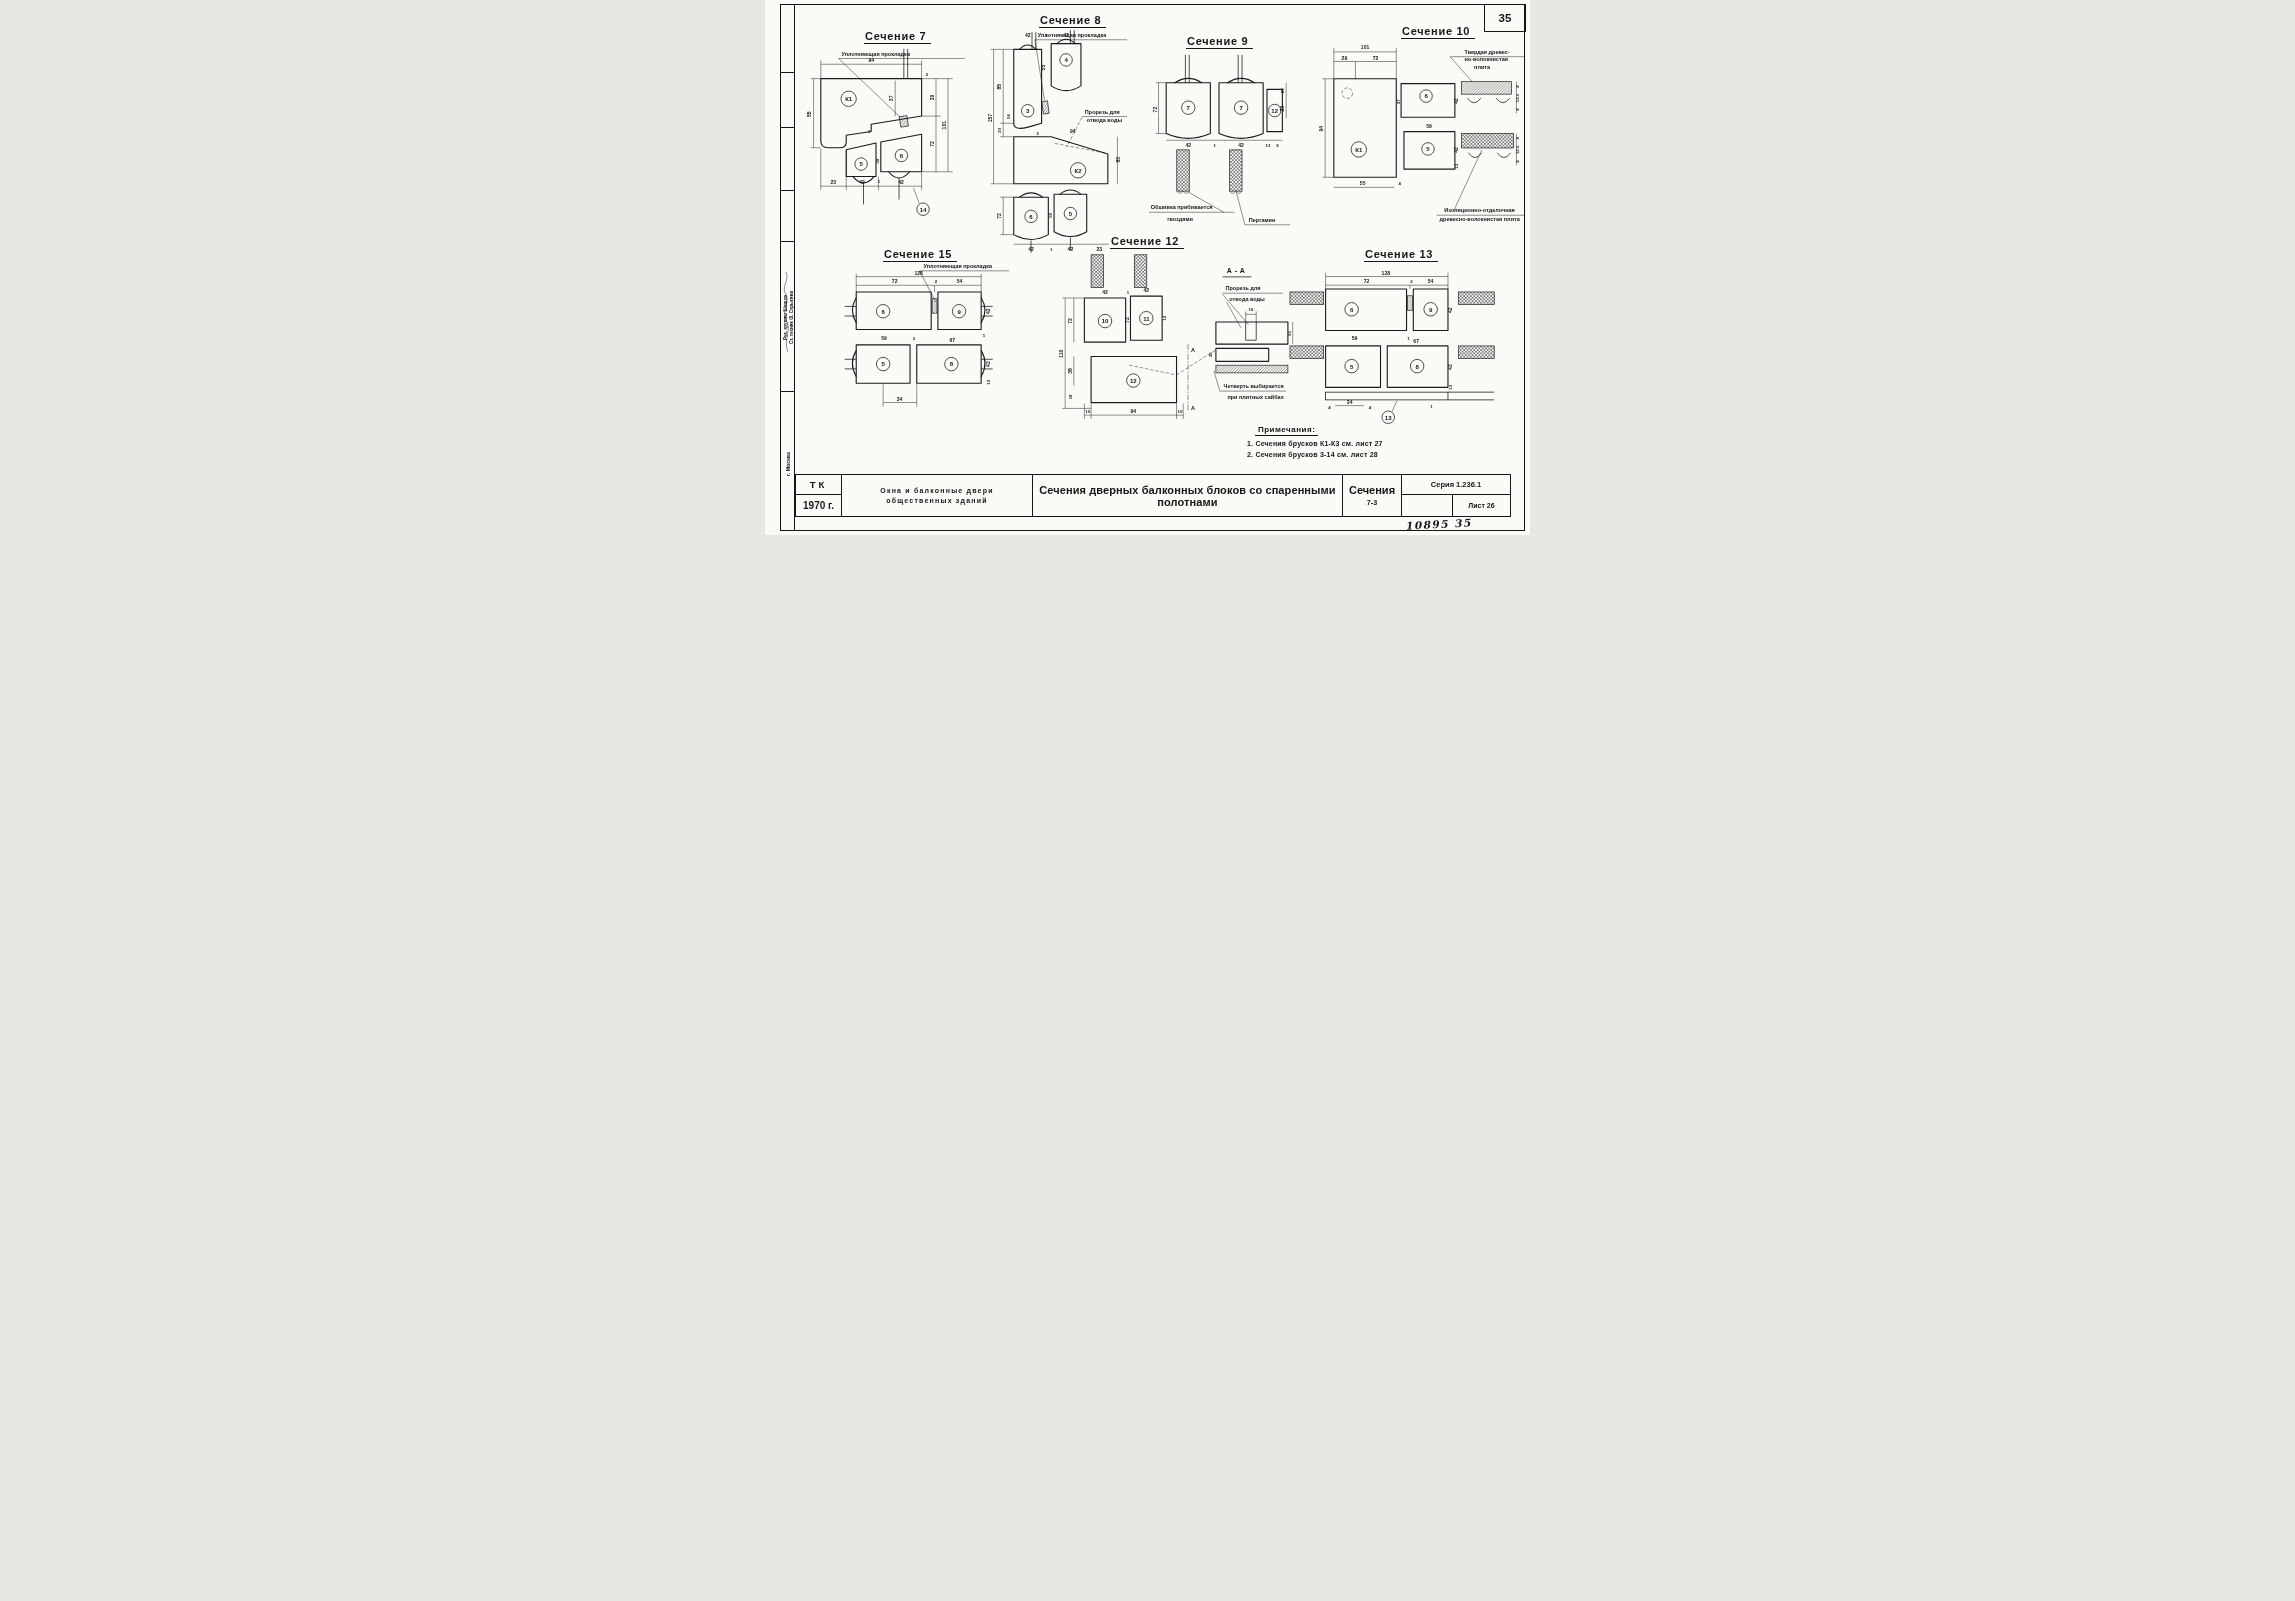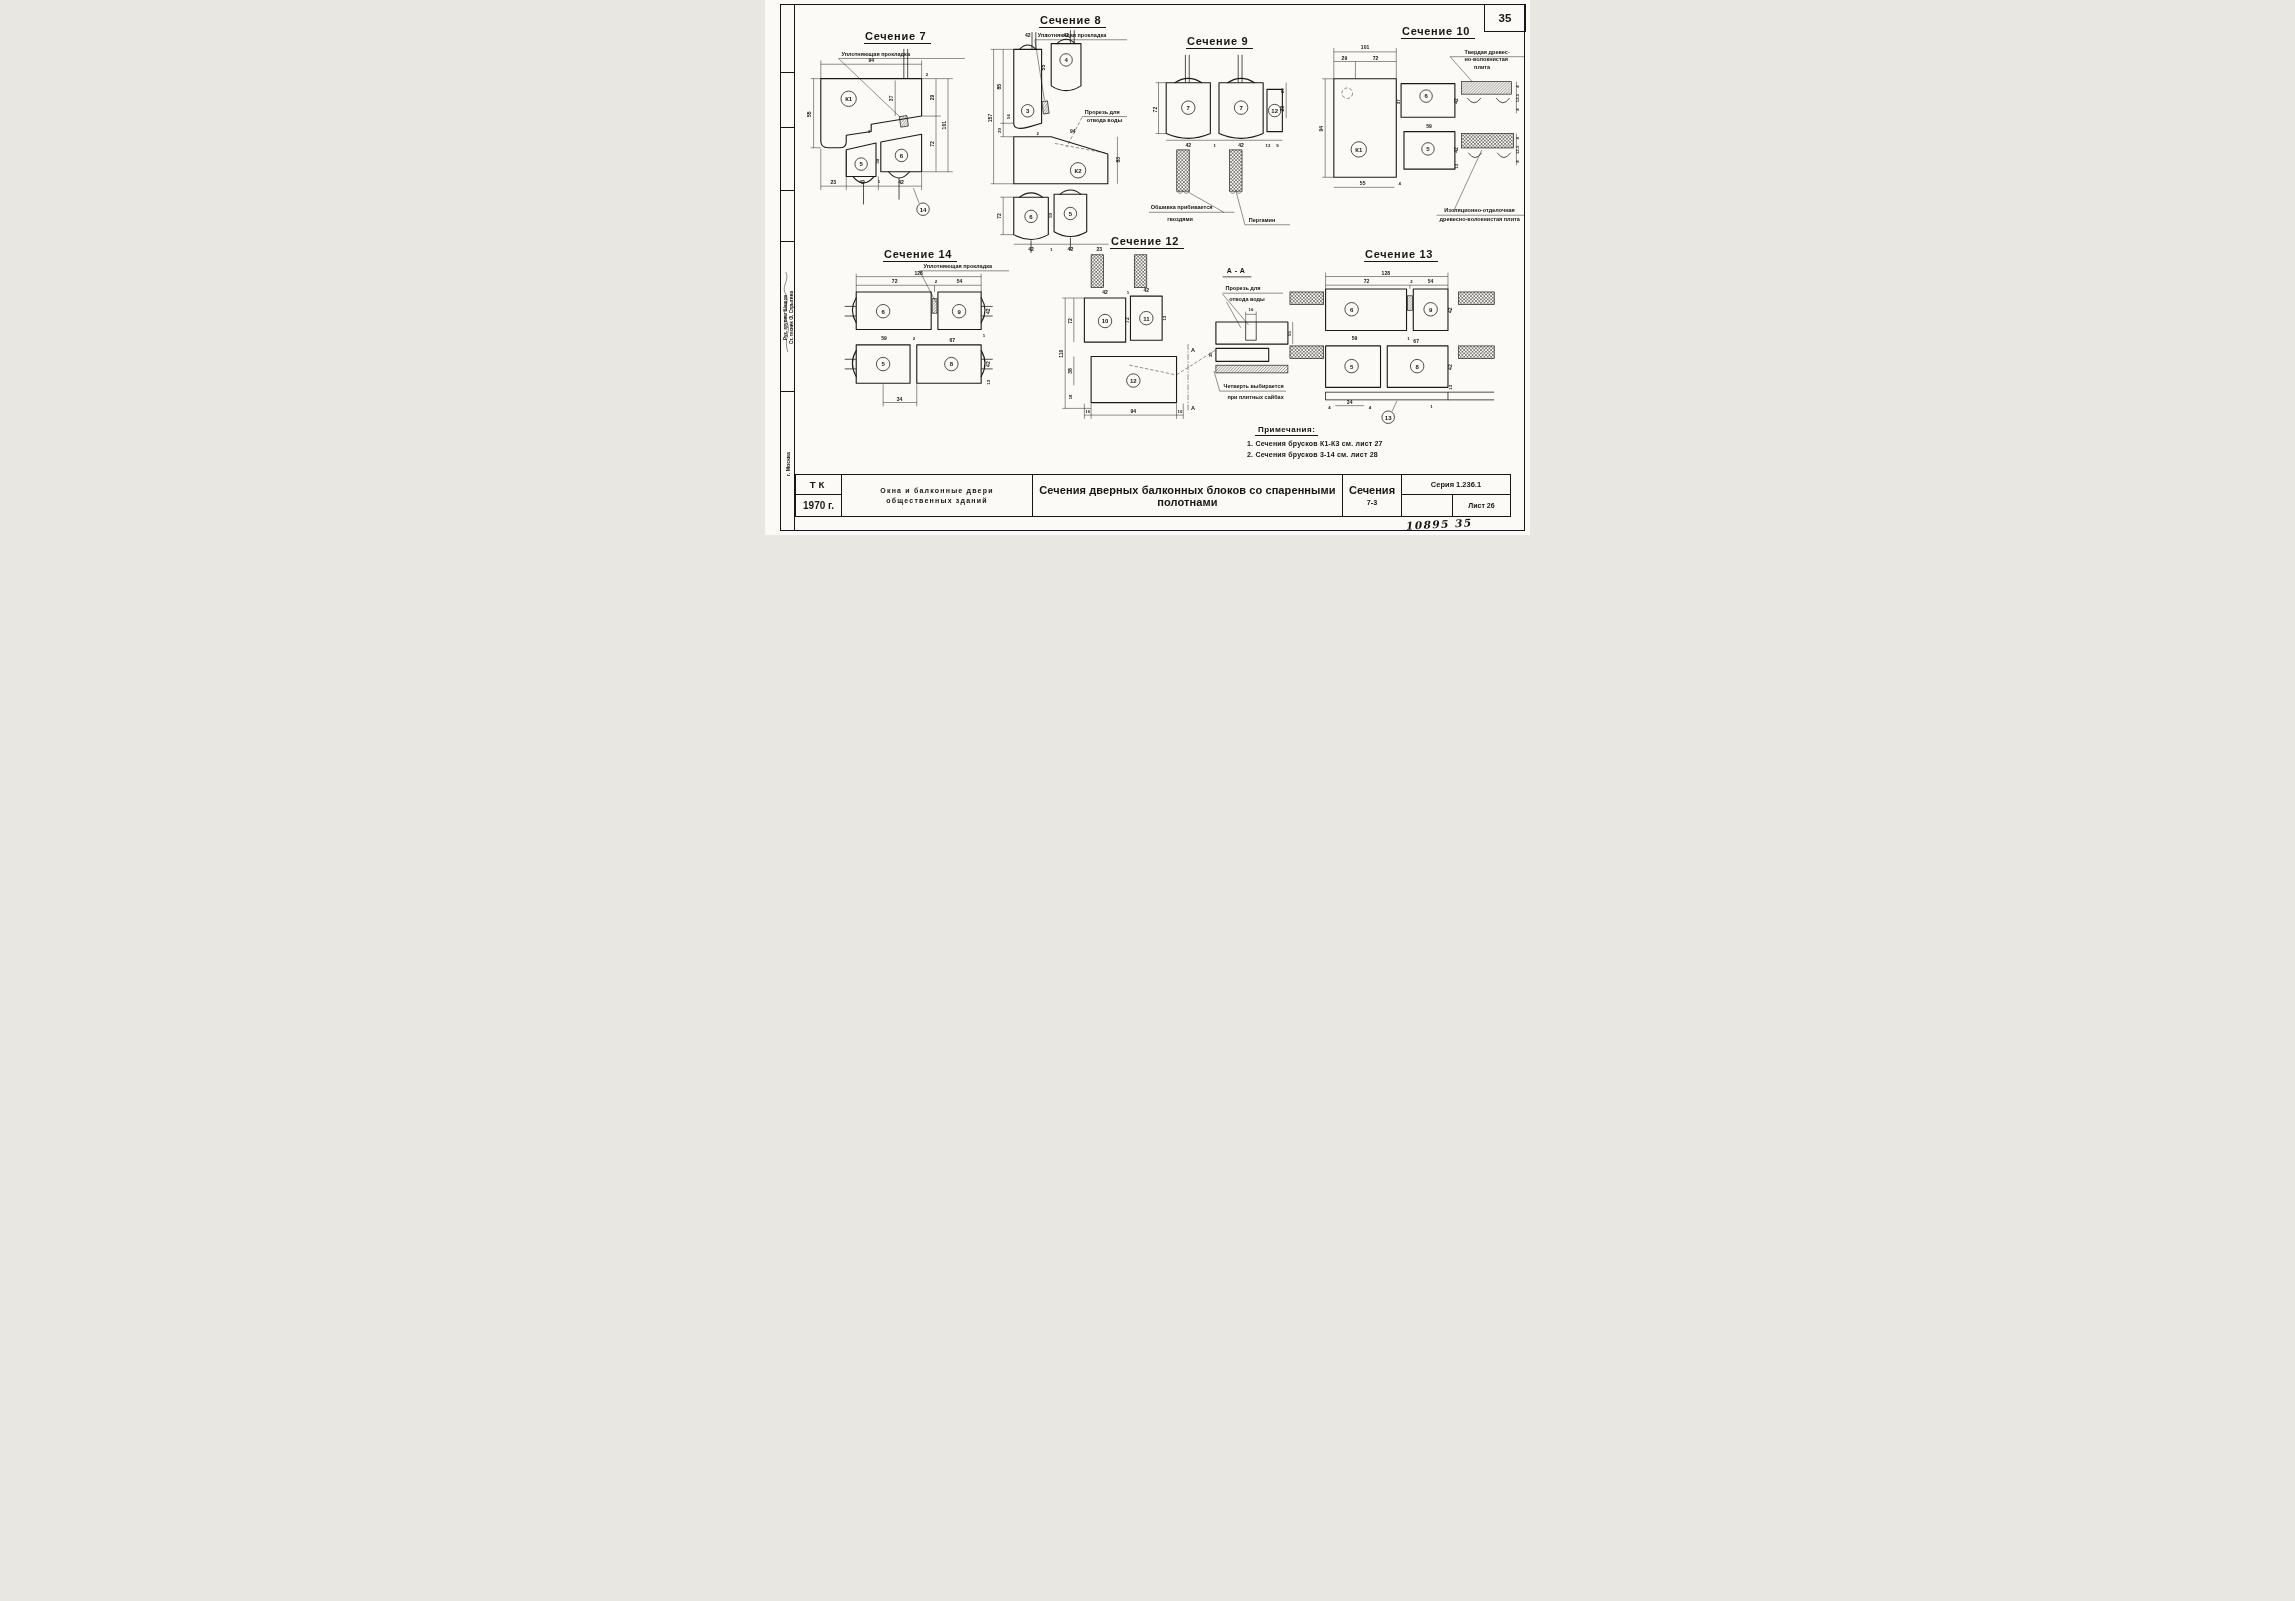--- a/index.html
+++ b/index.html
@@ -319,21 +319,21 @@
       <line class="t" x1="302" y1="32" x2="348" y2="84"></line>
     </g>
     <g>
       <text class="lb" x="290" y="356">Изоляционно-отделочная</text>
       <text class="lb" x="280" y="374">древесно-волокнистая плита</text>
       <line class="t" x1="274" y1="362" x2="458" y2="362"></line>
       <line class="t" x1="310" y1="352" x2="368" y2="226"></line>
     </g>
   </svg>
 
-  <div class="sec-title" style="left:118px;top:248px">Сечение 14</div>
+  <div class="sec-title" style="left:118px;top:248px">Сечение 15</div>
   <svg class="sec" style="left:72px;top:262px" width="173" height="159" viewBox="0 0 360 330">
     <g>
       <text class="lb" x="180" y="12">Уплотняющая прокладка</text>
       <line class="t" x1="172" y1="18" x2="358" y2="18"></line>
       <line class="t" x1="172" y1="18" x2="206" y2="84"></line>
     </g>
     <g>
       <path class="p" d="M40 62 H196 V140 H40 Z"></path>
         <path class="p" d="M40 74 Q24 100 40 126"></path>
       <path class="p" d="M210 62 H300 V140 H210 Z"></path>

